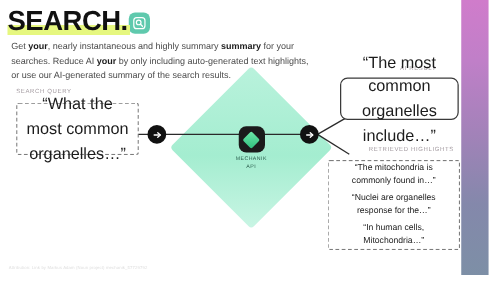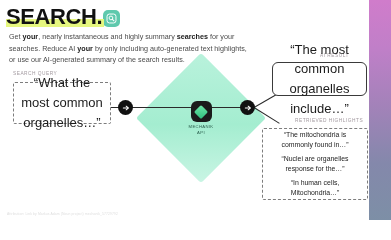--- a/index.html
+++ b/index.html
@@ -207,21 +207,21 @@
     </span>
     <span class="brand-badge">
       <svg width="11" height="11" viewBox="0 0 16 16">
         <rect x="1.5" y="1.5" width="13" height="13" rx="3.5" fill="none" stroke="#ffffff" stroke-width="1.4"></rect>
         <circle cx="7.2" cy="7.2" r="2.7" fill="none" stroke="#ffffff" stroke-width="1.4"></circle>
         <line x1="9.3" y1="9.3" x2="11.6" y2="11.6" stroke="#ffffff" stroke-width="1.5" stroke-linecap="round"></line>
       </svg>
     </span>
   </div>
 
-  <p class="lede"><span>Get </span><b>your</b><span>, nearly instantaneous and highly summary </span><b>searches</b><span> for your searches. Reduce AI </span><b>your</b><span> by only including auto-generated text highlights, or use our AI-generated summary of the search results.</span></p>
+  <p class="lede"><span>Get </span><b>your</b><span>, nearly instantaneous and highly summary </span><b>summary</b><span> for your searches. Reduce AI </span><b>your</b><span> by only including auto-generated text highlights, or use our AI-generated summary of the search results.</span></p>
 
   <div class="stage">
 
     <div class="diamond"></div>
 
     <div class="line" style="left:110px; top:47px; width:16px;"></div>
 
     <div class="line" style="left:126px; top:47px; width:72px;"></div>
 
     <div class="line" style="left:204px; top:47px; width:38px;"></div>

